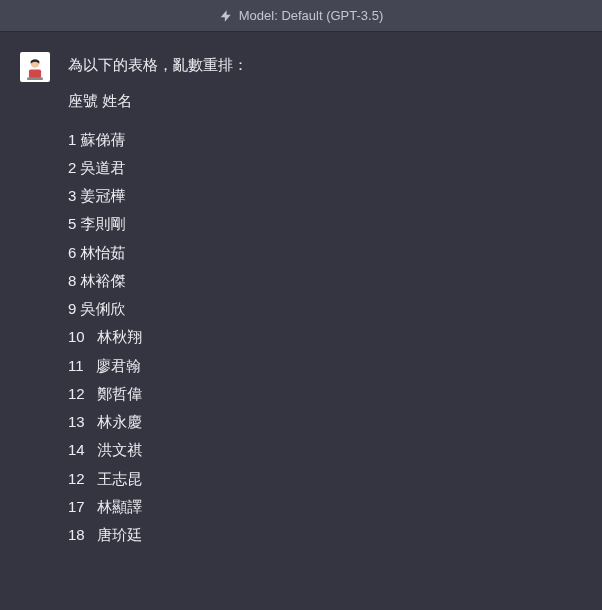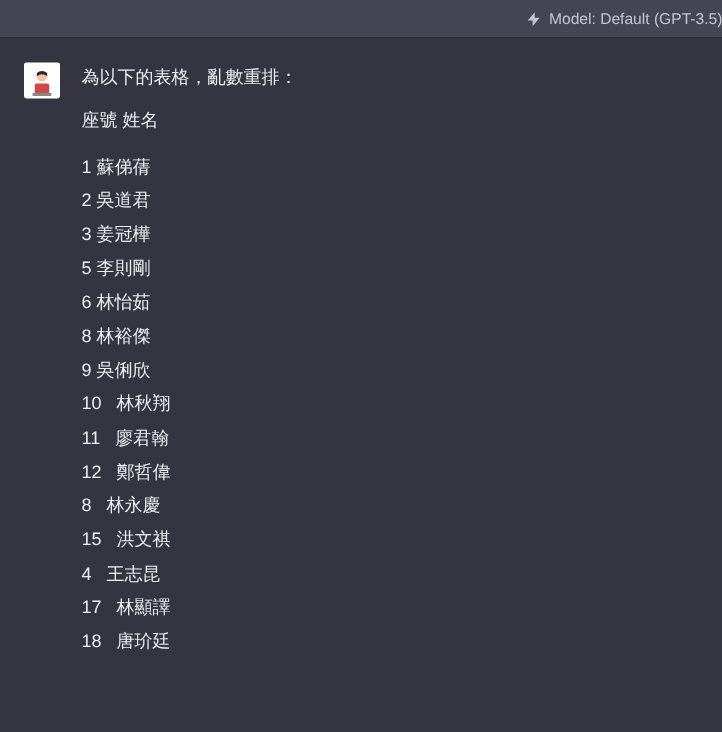--- a/index.html
+++ b/index.html
@@ -13,21 +13,21 @@
       background: #343541;
       font-family: -apple-system, BlinkMacSystemFont, "Segoe UI", Helvetica, Arial, sans-serif;
       color: #ececf1;
       overflow: hidden;
     }
     .model-bar {
       background: #444654;
       height: 32px;
       display: flex;
       align-items: center;
-      justify-content: flex-end;
+      justify-content: center;
       gap: 6px;
       color: #c5c5d2;
       font-size: 13px;
       border-bottom: 1px solid #2a2b32;
     }
     .bolt-icon {
       display: inline-flex;
       align-items: center;
     }
     .message-container {
@@ -98,20 +98,20 @@
         <div class="data-row">1 蘇俤蒨</div>
         <div class="data-row">2 吳道君</div>
         <div class="data-row">3 姜冠樺</div>
         <div class="data-row">5 李則剛</div>
         <div class="data-row">6 林怡茹</div>
         <div class="data-row">8 林裕傑</div>
         <div class="data-row">9 吳俐欣</div>
         <div class="data-row">10   林秋翔</div>
         <div class="data-row">11   廖君翰</div>
         <div class="data-row">12   鄭哲偉</div>
-        <div class="data-row">8   林永慶</div>
-        <div class="data-row">15   洪文祺</div>
-        <div class="data-row">4   王志昆</div>
+        <div class="data-row">13   林永慶</div>
+        <div class="data-row">14   洪文祺</div>
+        <div class="data-row">12   王志昆</div>
         <div class="data-row">17   林顯譯</div>
         <div class="data-row">18   唐玠廷</div>
       </div>
   </div>
 </div>
 
 </body></html>

